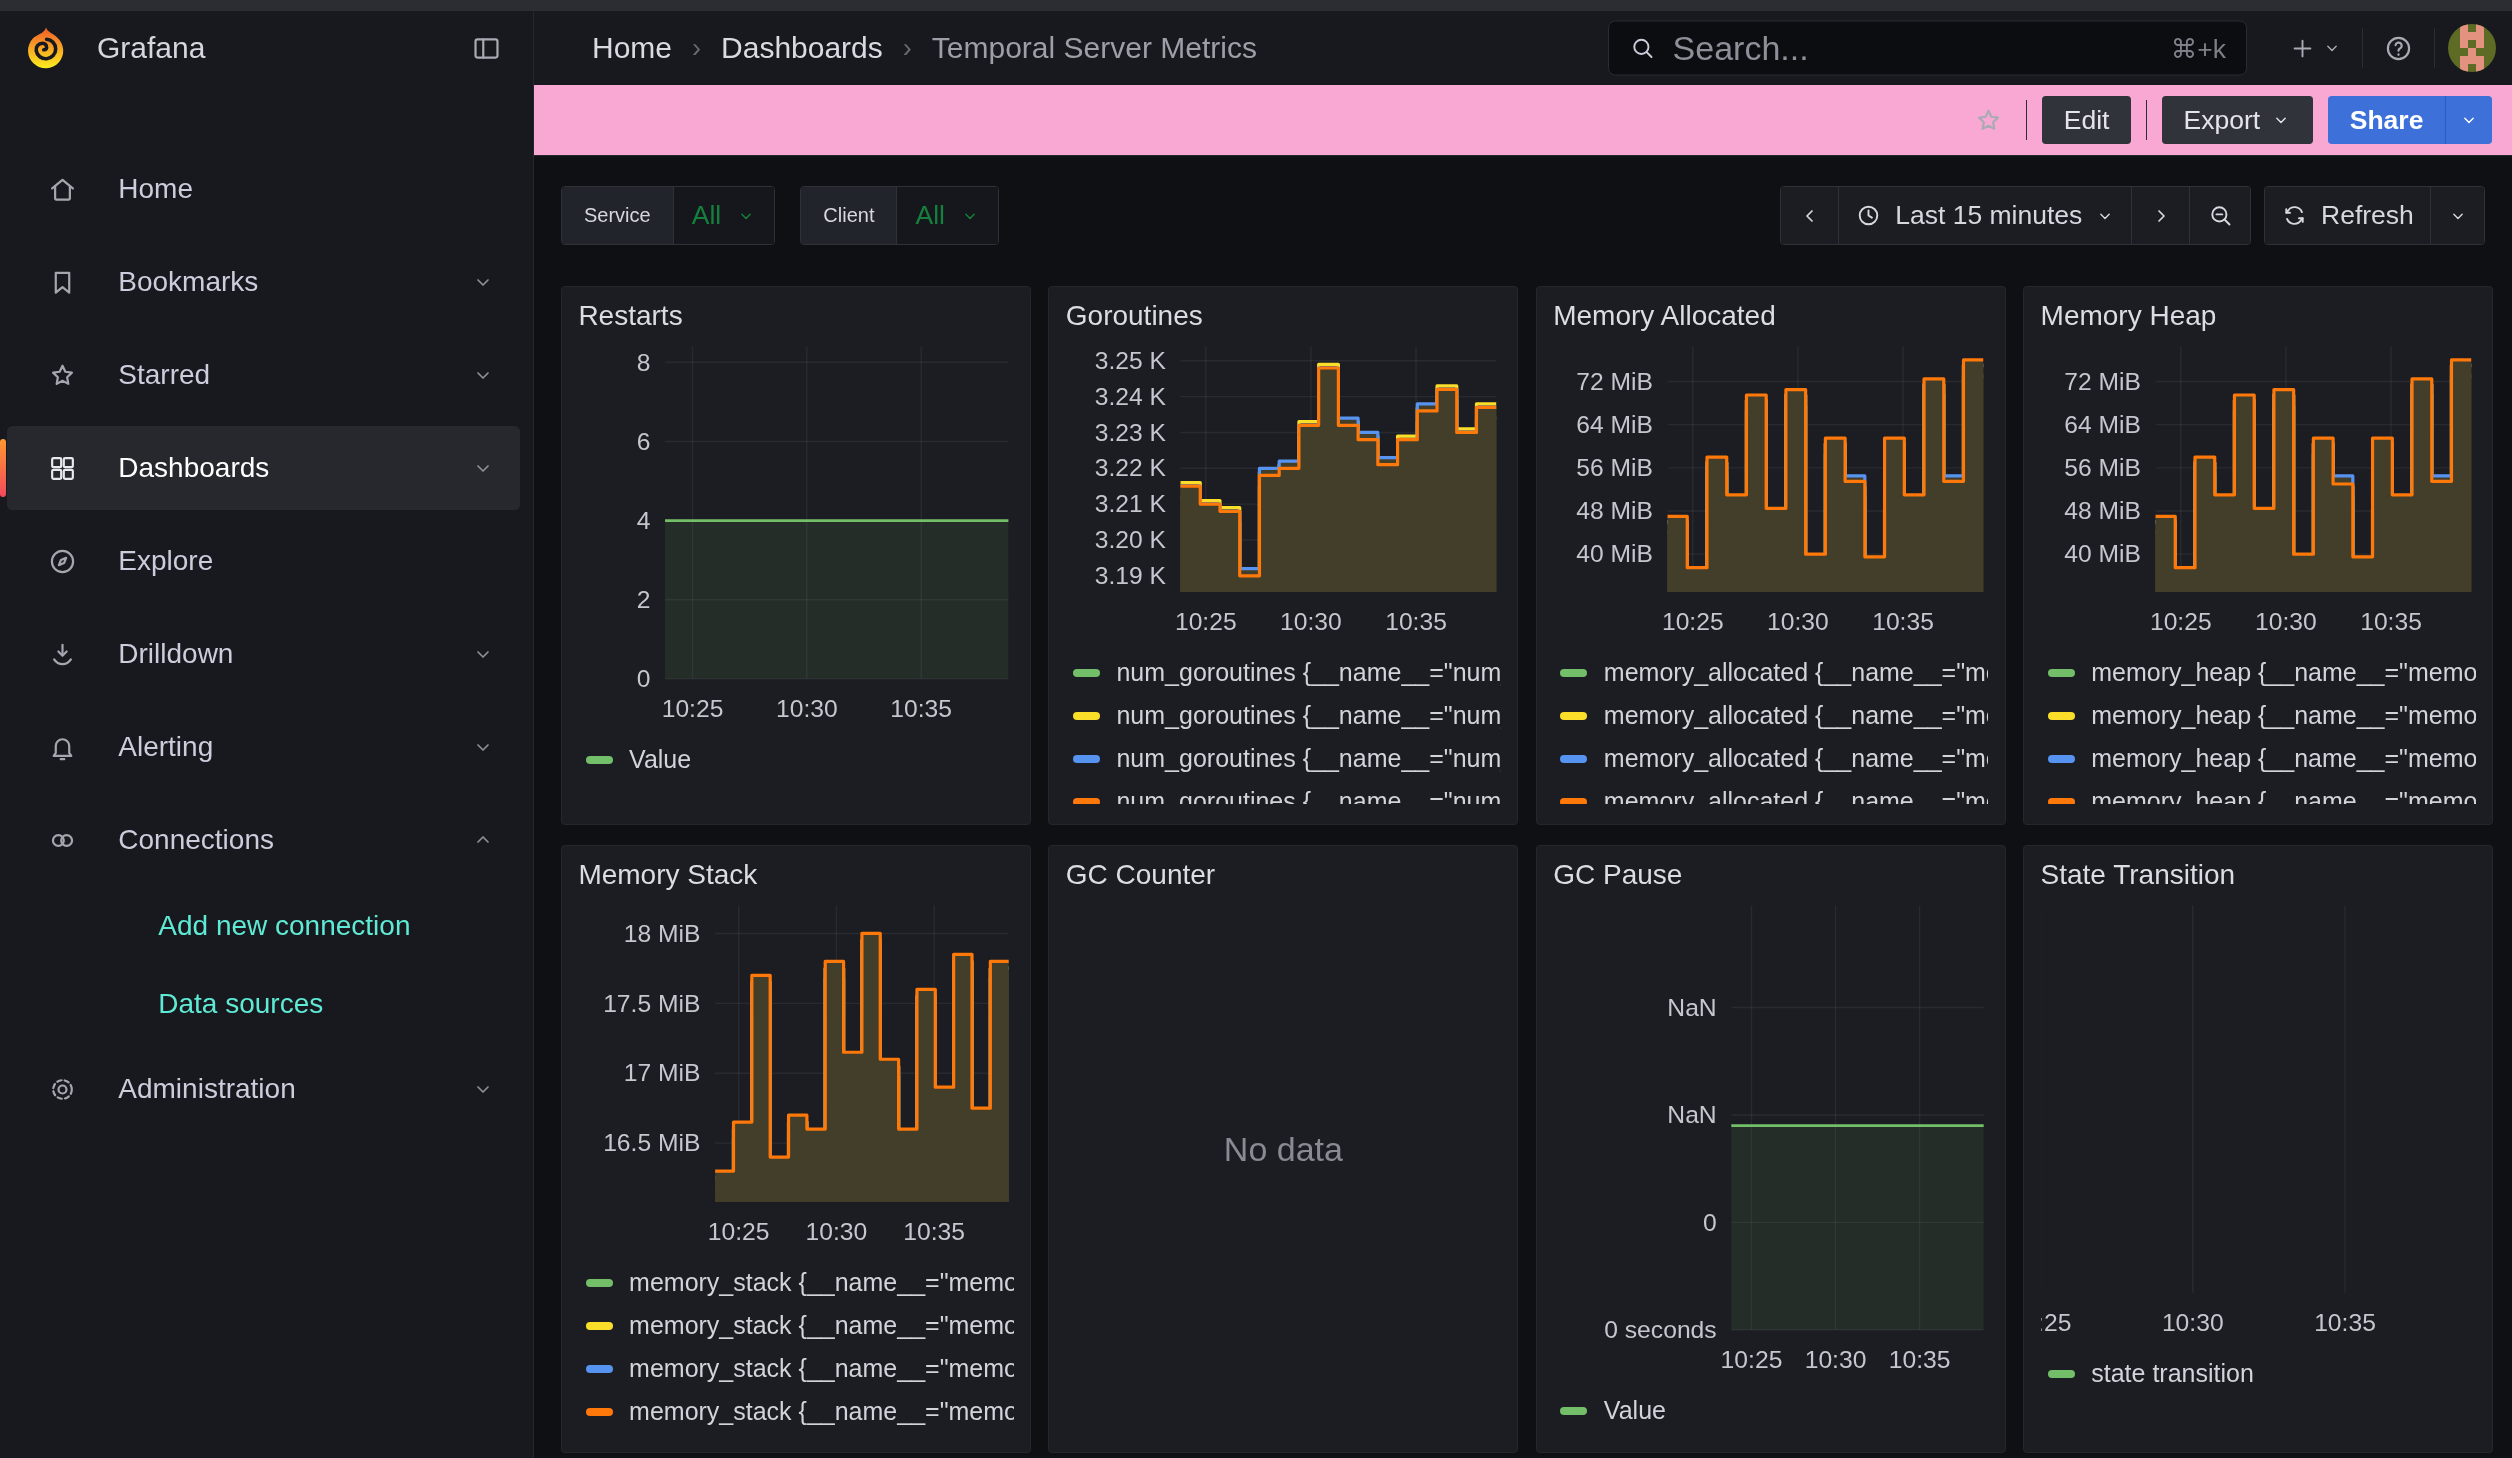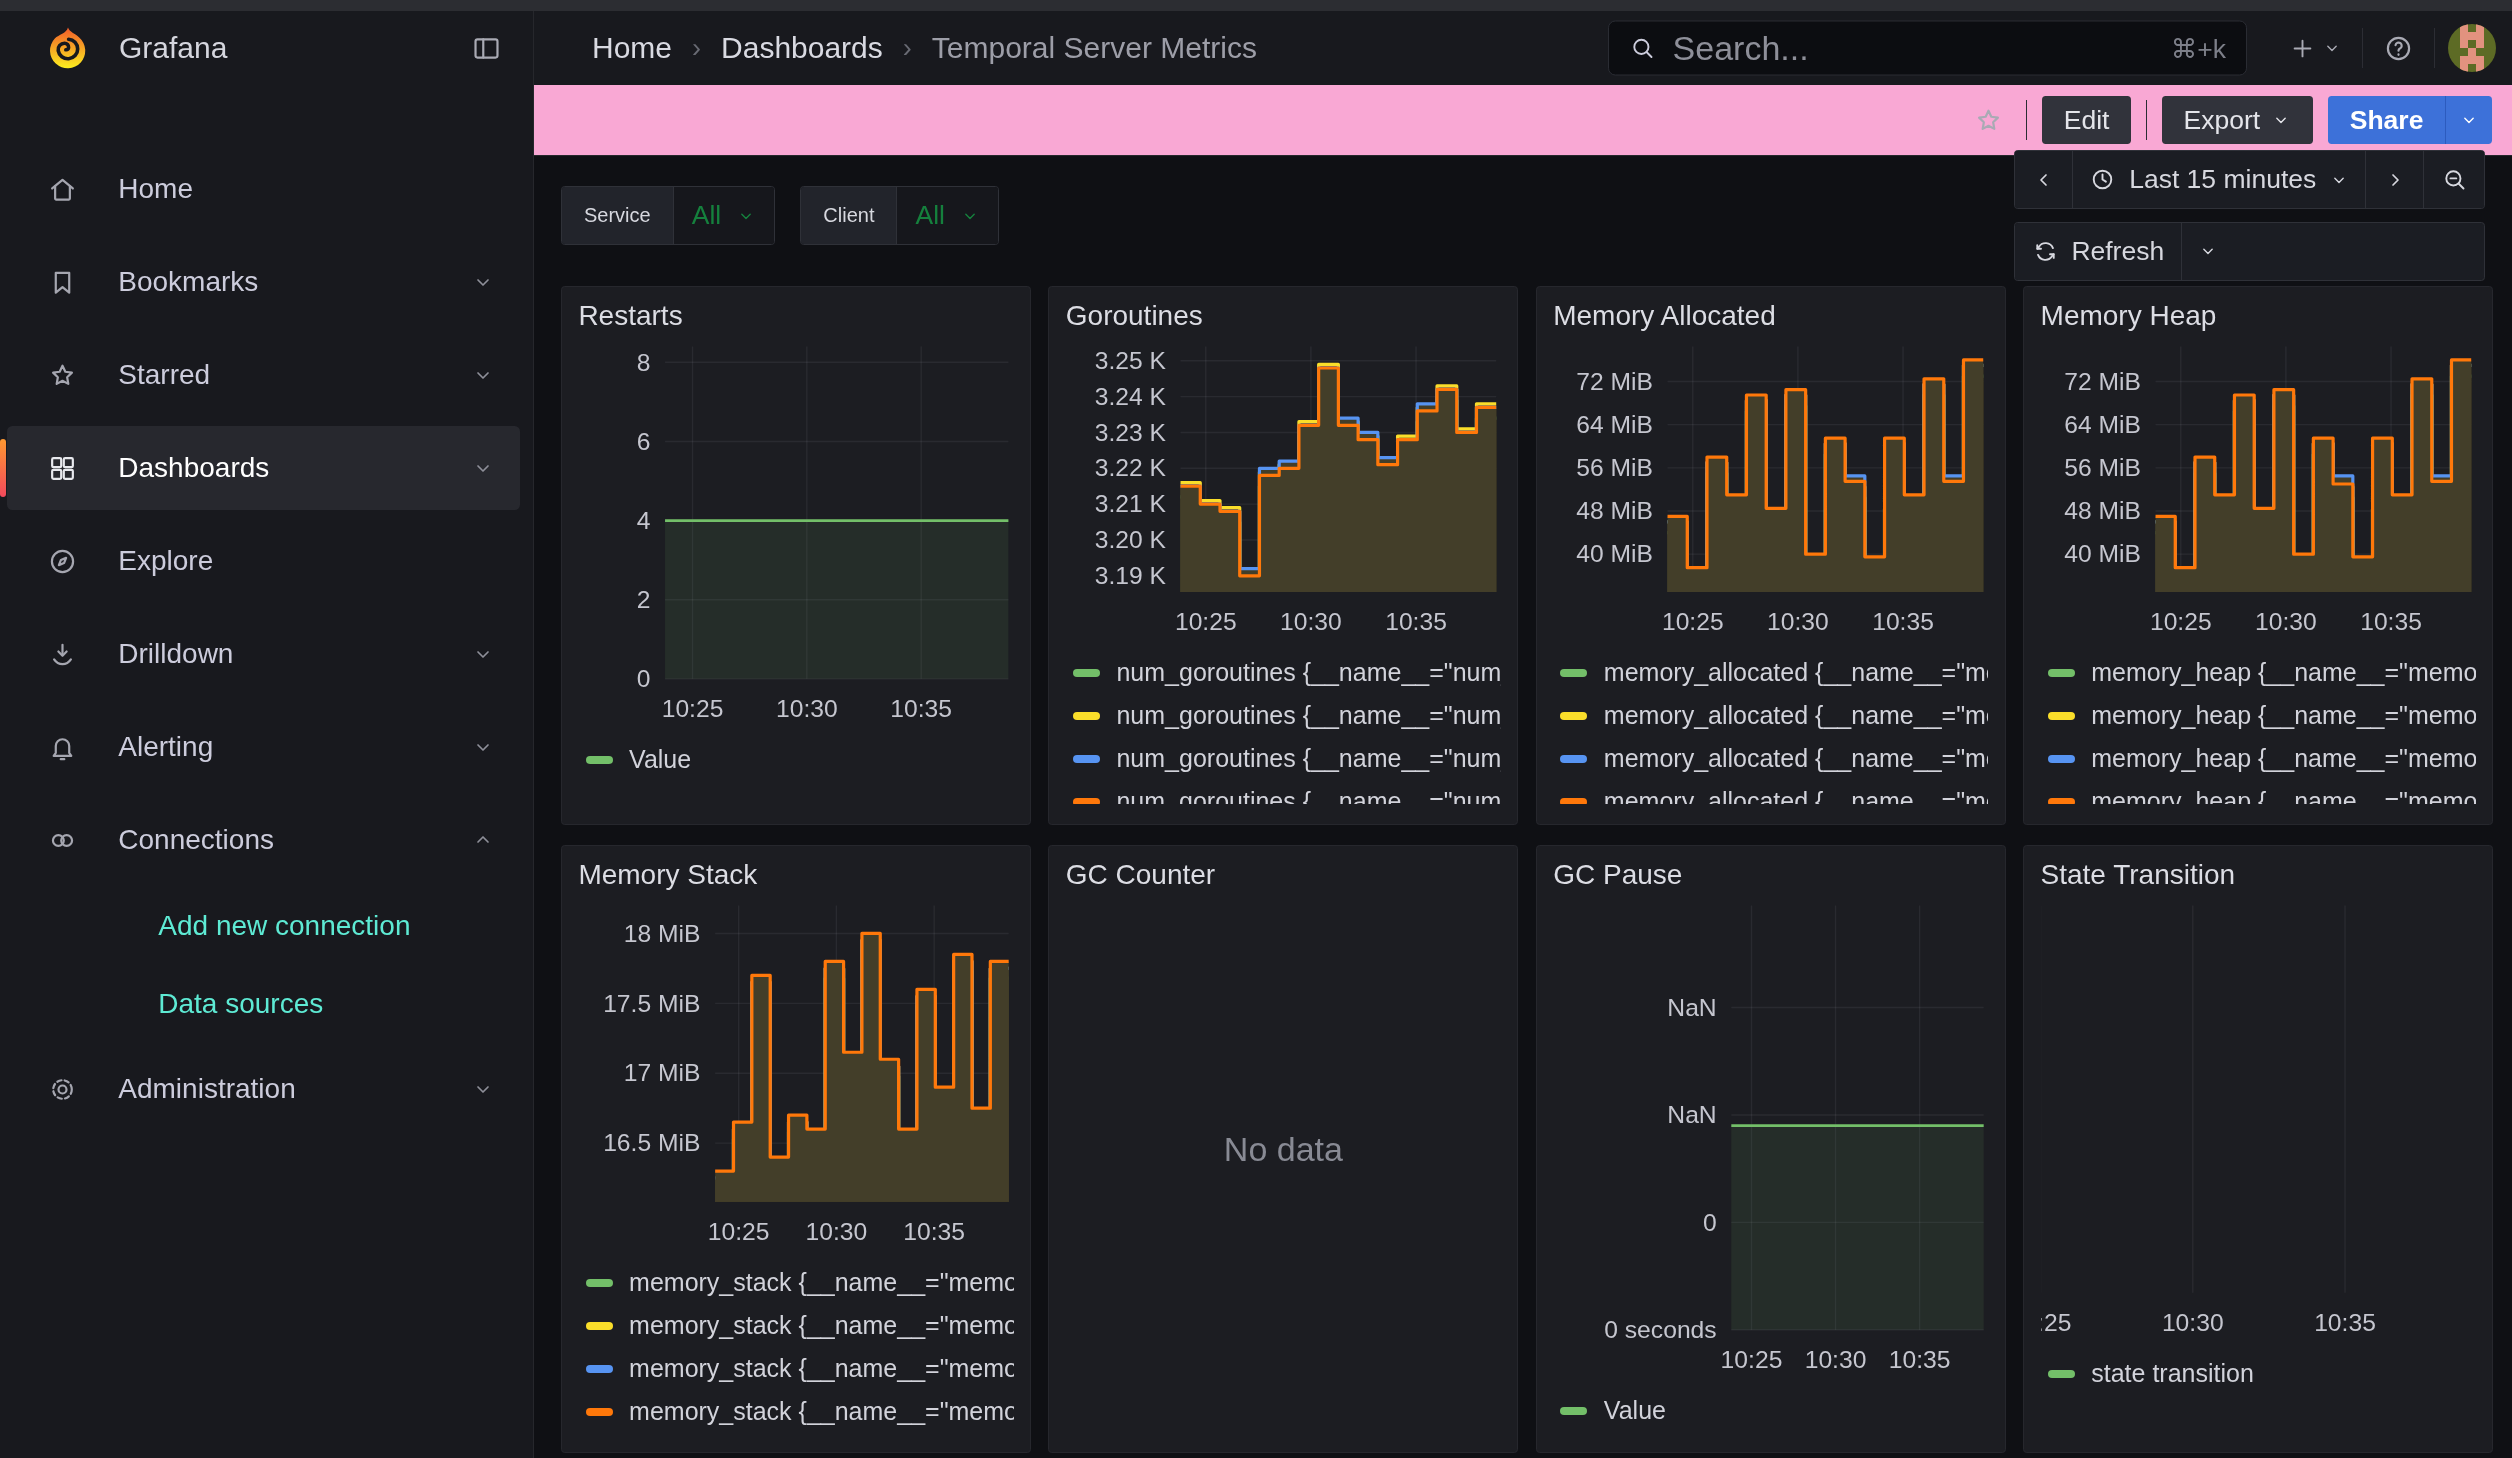--- a/index.html
+++ b/index.html
@@ -3,21 +3,21 @@
 <meta charset="utf-8">
 <style>
   html,body{margin:0;padding:0;background:#0f1014;}
   #app{position:relative;width:2512px;height:1458px;overflow:hidden;background:#0f1014;
        font-family:"Liberation Sans","DejaVu Sans",sans-serif;color:#ccccdc;}
   #top-strip{position:absolute;top:0;left:0;width:100%;height:11px;background:#2c2d32;}
   
   header{position:absolute;top:11px;left:0;right:0;height:74px;background:#18191e;
          border-bottom:0.9px solid #26272c;display:flex;align-items:center;}
   .hdr-left{width:534px;height:100%;flex:0 0 auto;display:flex;align-items:center;
-            border-right:0.9px solid #26272c;padding-left:44px;box-sizing:border-box;}
+            border-right:0.9px solid #26272c;padding-left:22px;box-sizing:border-box;}
   .logo{width:48px;height:48px;display:inline-block;}
   .brand{font-size:30px;color:#d5d6de;margin-left:27px;}
   .dockbtn{margin-left:auto;margin-right:24px;}
   .iconbtn{background:none;border:none;cursor:pointer;color:#a9aab4;display:flex;
            align-items:center;gap:5.5px;padding:7.3px;}
   .icon{display:inline-block;line-height:0;}
   .icon svg{width:100%;height:100%;}
   .s34{width:31px;height:31px;} .s30{width:27px;height:27px;} .s26{width:24px;height:24px;}
   .s22{width:20px;height:20px;}
   .crumbs{display:flex;align-items:center;gap:20px;margin-left:58px;font-size:30px;}
@@ -60,21 +60,21 @@
   .sharegrp{display:flex;}
   .btn.pri{background:#3D71D9;color:#fff;}
   .btn.pri.main{border-radius:3.7px 0 0 3.7px;font-weight:bold;}
   .btn.caretbtn{border-radius:0 3.7px 3.7px 0;border-left:0.9px solid #2c5bbf;padding:0 12.8px;}
   #subtoolbar{display:flex;justify-content:space-between;align-items:center;margin:31px 27px 0;height:57px;}
   #filters{display:flex;gap:25.6px;}
   .fgroup{display:flex;height:57px;border:0.9px solid #2f3138;border-radius:3.7px;overflow:hidden;}
   .flabel{display:flex;align-items:center;padding:7px 22px;background:#22242b;color:#d7d8df;font-size:20px;}
   .fvalue{display:flex;align-items:center;gap:14.6px;padding:0 18px;background:#16171c;color:#15803d;
           font-size:26.5px;cursor:pointer;border-left:0.9px solid #2f3138;}
-  #timebar{display:flex;gap:12.8px;flex-direction:column;}
+  #timebar{display:flex;gap:12.8px;}
   .tgroup{display:flex;height:57px;border:0.9px solid #2f3138;border-radius:3.7px;overflow:hidden;background:#1b1d23;}
   .tgroup button{display:flex;align-items:center;gap:12.8px;background:#1b1d23;border:none;
                  border-right:0.9px solid #2f3138;color:#d7d8df;font-size:26.5px;font-family:inherit;
                  cursor:pointer;padding:0 16.4px;}
   .tgroup button:last-child{border-right:none;}
   
   #panels{margin:42px 27px 16px;display:grid;grid-template-columns:repeat(4,470px);
           grid-template-rows:539px 608px;gap:20px 17.4px;}
   .panel{background:#1c1d22;border:0.9px solid #26272d;border-radius:3.7px;box-sizing:border-box;
          padding:12.8px 16.4px;overflow:hidden;position:relative;}

